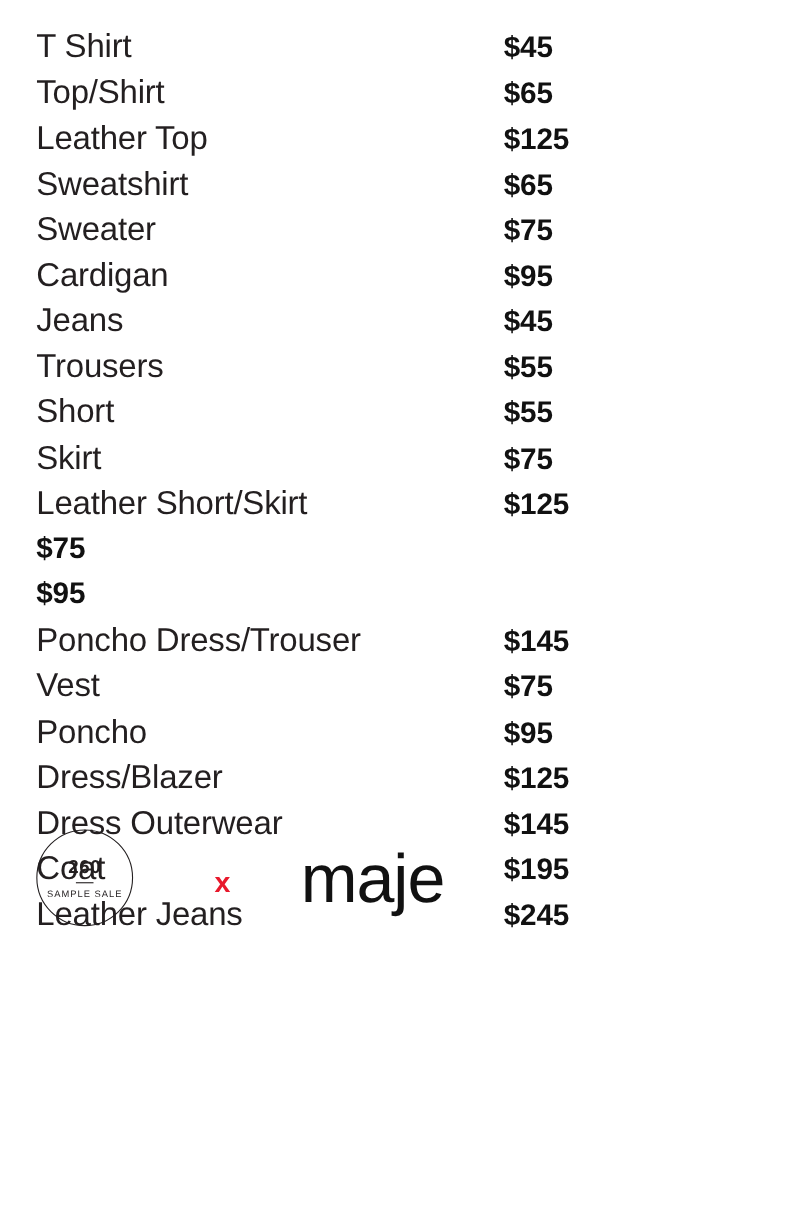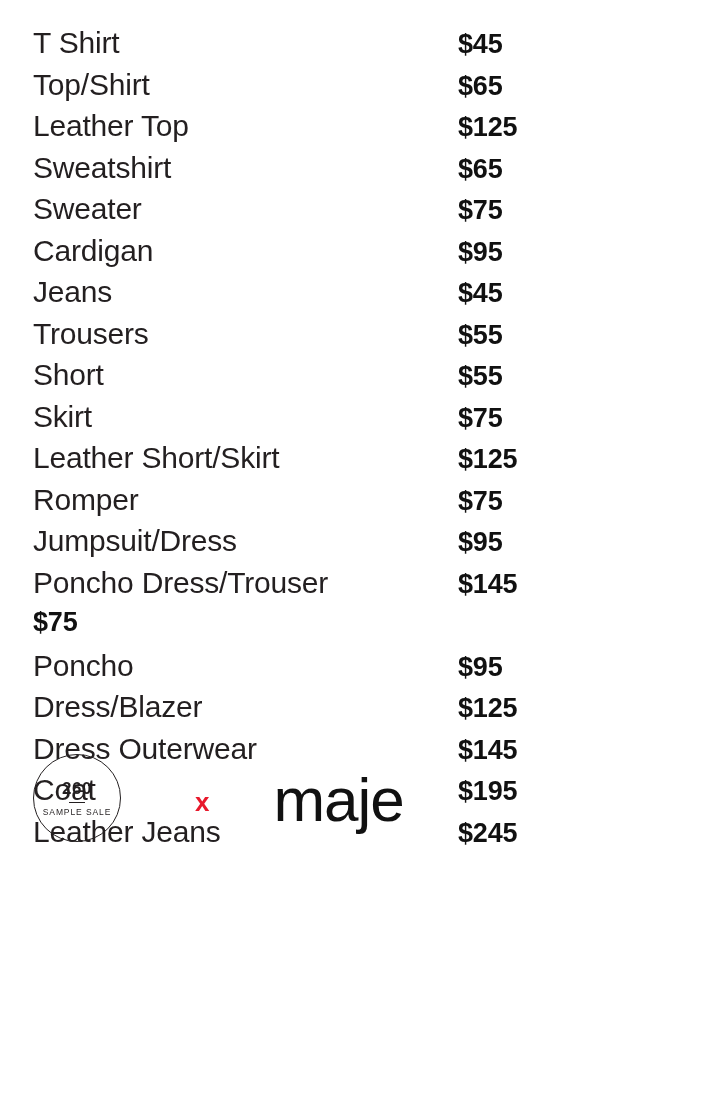--- a/index.html
+++ b/index.html
@@ -155,35 +155,34 @@
       </div>
       <div class="row">
         <span class="item-name">Skirt</span>
         <span class="item-price">$75</span>
       </div>
       <div class="row">
         <span class="item-name">Leather Short/Skirt</span>
         <span class="item-price">$125</span>
       </div>
       <div class="row">
-        <span class="item-name">Romper</span>
-        <span class="item-price">$75</span>
-      </div>
-      <div class="row">
-        <span class="item-name">Jumpsuit/Dress</span>
+        <span class="item-price">$75</span>
+      </div>
+      <div class="row">
         <span class="item-price">$95</span>
       </div>
       <div class="row">
         <span class="item-name">Poncho Dress/Trouser</span>
         <span class="item-price">$145</span>
       </div>
     </div>
 
     <div class="group">
       <div class="row">
+        <span class="item-name">Vest</span>
         <span class="item-price">$75</span>
       </div>
       <div class="row">
         <span class="item-name">Poncho</span>
         <span class="item-price">$95</span>
       </div>
       <div class="row">
         <span class="item-name">Dress/Blazer</span>
         <span class="item-price">$125</span>
       </div>

